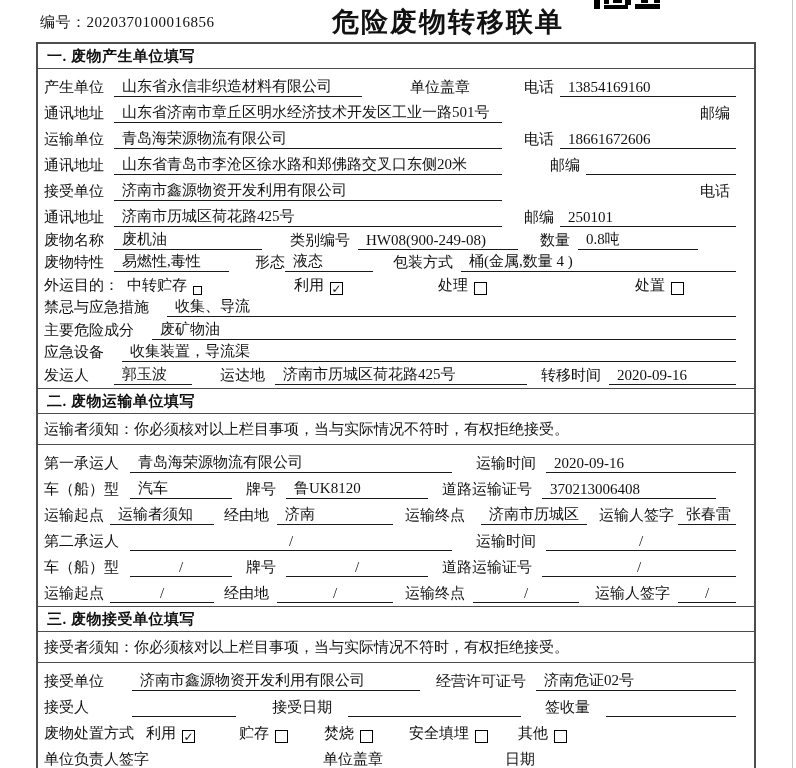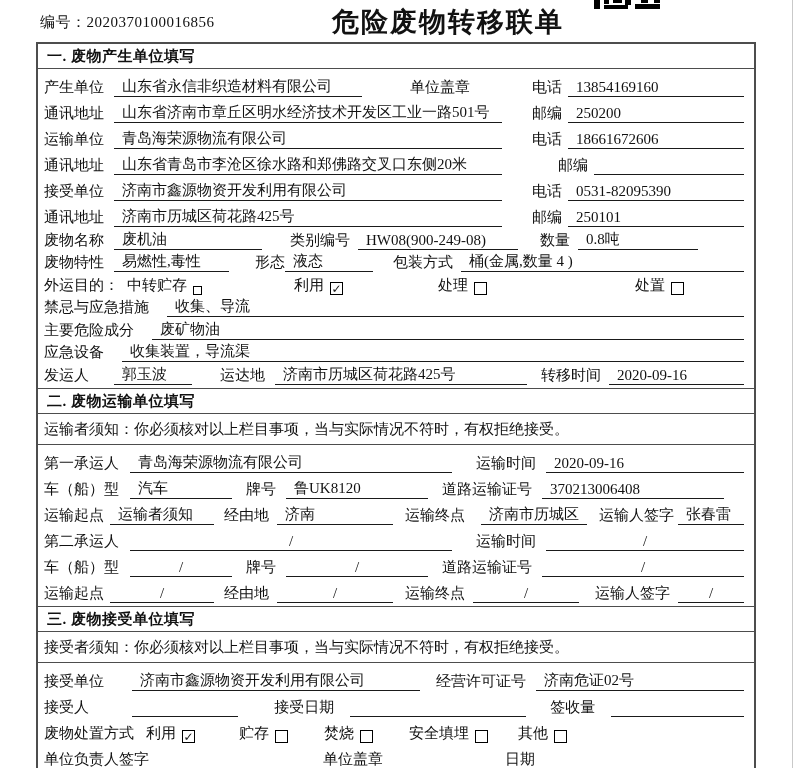--- a/index.html
+++ b/index.html
@@ -17,21 +17,21 @@
   .qr-frag div { position:absolute; background:#000; }
   .page-edge { position:absolute; top:0; bottom:0; right:3px; width:1px; background:#c9c9c9; }
 
   
   .form-box { margin-left:36px; width:720px; border:2px solid #4d4d4d; background:#fff; }
   .sec-header { font-weight:bold; font-size:15px; padding:3px 6px 2px 9px;
     border-bottom:1px solid #4d4d4d; letter-spacing:.5px; }
   .sec-header.mid { border-top:1px solid #4d4d4d; }
   .notice-row { padding:6px 6px 5px 6px; border-bottom:1px solid #4d4d4d; }
 
-  .rows { padding:2px 0 3px 0; }
+  .rows { padding:2px 8px 3px 0; }
   .row { display:flex; align-items:flex-end; padding:0 10px 0 6px; white-space:nowrap; }
   .row.h26 { height:26px; }
   .row.h22 { height:22.5px; }
   .lbl { flex:0 0 auto; }
   .u { border-bottom:1px solid #1a1a1a; padding:0 2px 0 8px; display:inline-block;
        overflow:hidden; }
   .u.grow { flex:1 1 auto; }
   .u.ctr { text-align:center; padding-left:2px; }
   .right-col { margin-left:auto; display:flex; align-items:flex-end; }
   .right-col .lbl { width:36px; }
@@ -78,21 +78,20 @@
         <span class="lbl">电话</span>
         <span class="u">13854169160</span>
       </span>
     </div>
 
     <div class="row h26">
       <span class="lbl" style="width:70px;">通讯地址</span>
       <span class="u" style="width:388px;">山东省济南市章丘区明水经济技术开发区工业一路501号</span>
       <span class="right-col">
         <span class="lbl">邮编</span>
-        <span class="u">250200</span>
       </span>
     </div>
 
     <div class="row h26">
       <span class="lbl" style="width:70px;">运输单位</span>
       <span class="u" style="width:388px;">青岛海荣源物流有限公司</span>
       <span class="right-col">
         <span class="lbl">电话</span>
         <span class="u">18661672606</span>
       </span>
@@ -105,21 +104,20 @@
         <span class="lbl">邮编</span>
         <span class="u" style="width:150px;"></span>
       </span>
     </div>
 
     <div class="row h26">
       <span class="lbl" style="width:70px;">接受单位</span>
       <span class="u" style="width:388px;">济南市鑫源物资开发利用有限公司</span>
       <span class="right-col">
         <span class="lbl">电话</span>
-        <span class="u">0531-82095390</span>
       </span>
     </div>
 
     <div class="row h26">
       <span class="lbl" style="width:70px;">通讯地址</span>
       <span class="u" style="width:388px;">济南市历城区荷花路425号</span>
       <span class="right-col">
         <span class="lbl">邮编</span>
         <span class="u">250101</span>
       </span>

